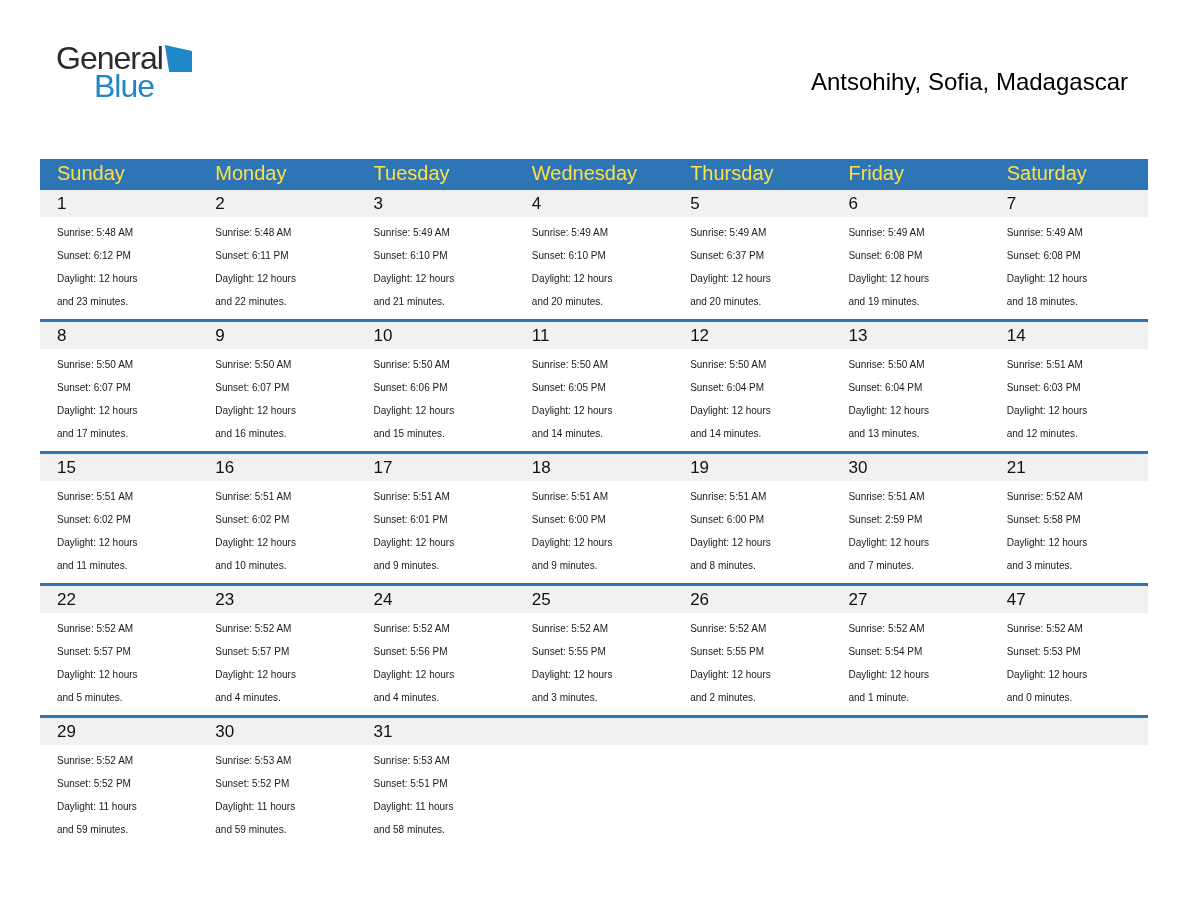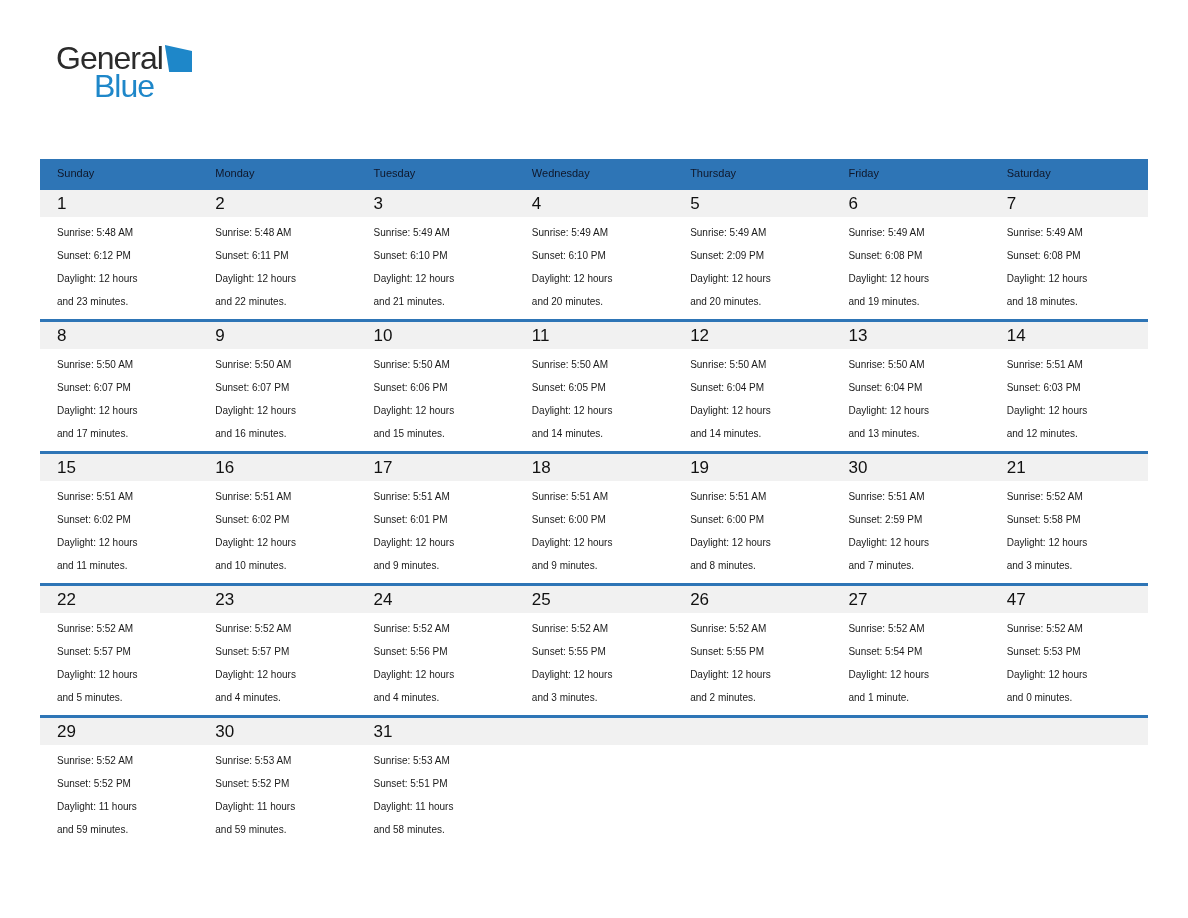--- a/index.html
+++ b/index.html
@@ -18,21 +18,21 @@
 
   
   .titles { position:absolute; right:60px; top:52px; text-align:right; }
   .title { font-size:40px; font-weight:400; color:#000; line-height:1.15; }
   .subtitle { font-size:24px; font-weight:400; color:#000; margin-top:16px; }
 
   
   .calendar { position:absolute; left:40px; top:159px; width:1108px; }
   .weekday-row { display:grid; grid-template-columns:repeat(7,1fr);
     background:var(--accent); height:28px; align-items:center; }
-  .weekday { color:#0f172a; font-size:11px; padding-left:17px; white-space:nowrap; }
+  .weekday { color:#fde047; font-size:20px; padding-left:17px; white-space:nowrap; }
 
   .week-row { display:grid; grid-template-columns:repeat(7,1fr);
     border-top:3px solid var(--accent); height:132px; }
   .day-cell { overflow:hidden; }
   .day-num { background:var(--stripe); height:27px; line-height:27px;
     font-size:17px; color:#111; padding-left:17px; }
   .day-body { padding:4px 6px 0 17px; font-size:10px; line-height:23px; color:#1a1a1a; }
   .line { white-space:nowrap; }
 </style>
 </head>
@@ -42,20 +42,21 @@
 
   <div class="logo">
     <div class="logo-line1">
       <span class="logo-general">General</span>
       <span class="logo-tri"></span>
     </div>
     <div class="logo-blue">Blue</div>
   </div>
 
   <div class="titles">
+    <div class="subtitle">Antsohihy, Sofia, Madagascar</div>
   </div>
 
   <div class="calendar">
     <div class="weekday-row" id="weekday-row">
         <div class="weekday">Sunday</div>
         <div class="weekday">Monday</div>
         <div class="weekday">Tuesday</div>
         <div class="weekday">Wednesday</div>
         <div class="weekday">Thursday</div>
         <div class="weekday">Friday</div>
@@ -96,21 +97,21 @@
               <div class="line">Sunrise: 5:49 AM</div>
               <div class="line">Sunset: 6:10 PM</div>
               <div class="line">Daylight: 12 hours</div>
               <div class="line">and 20 minutes.</div>
             </div>
           </div>
           <div class="day-cell">
             <div class="day-num">5</div>
             <div class="day-body">
               <div class="line">Sunrise: 5:49 AM</div>
-              <div class="line">Sunset: 2:09 PM</div>
+              <div class="line">Sunset: 6:37 PM</div>
               <div class="line">Daylight: 12 hours</div>
               <div class="line">and 20 minutes.</div>
             </div>
           </div>
           <div class="day-cell">
             <div class="day-num">6</div>
             <div class="day-body">
               <div class="line">Sunrise: 5:49 AM</div>
               <div class="line">Sunset: 6:08 PM</div>
               <div class="line">Daylight: 12 hours</div>

